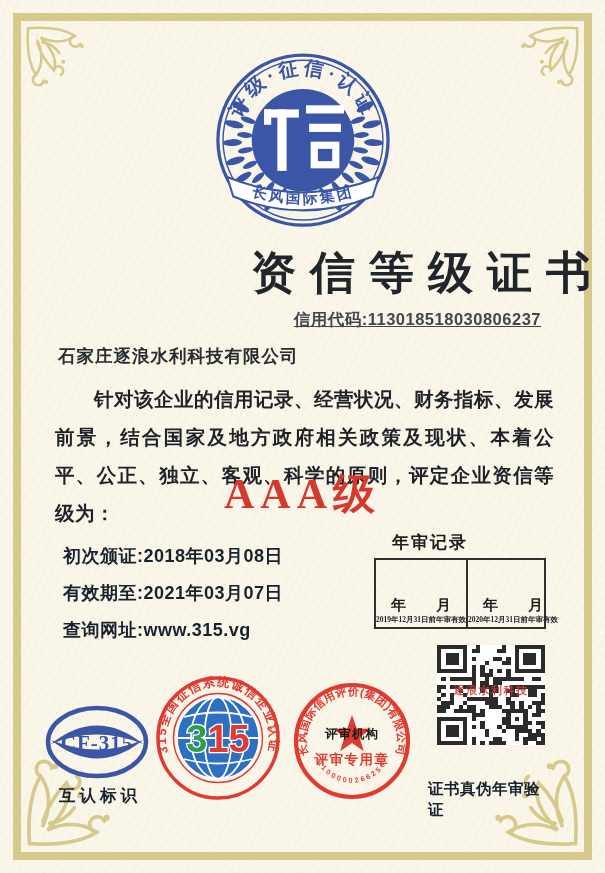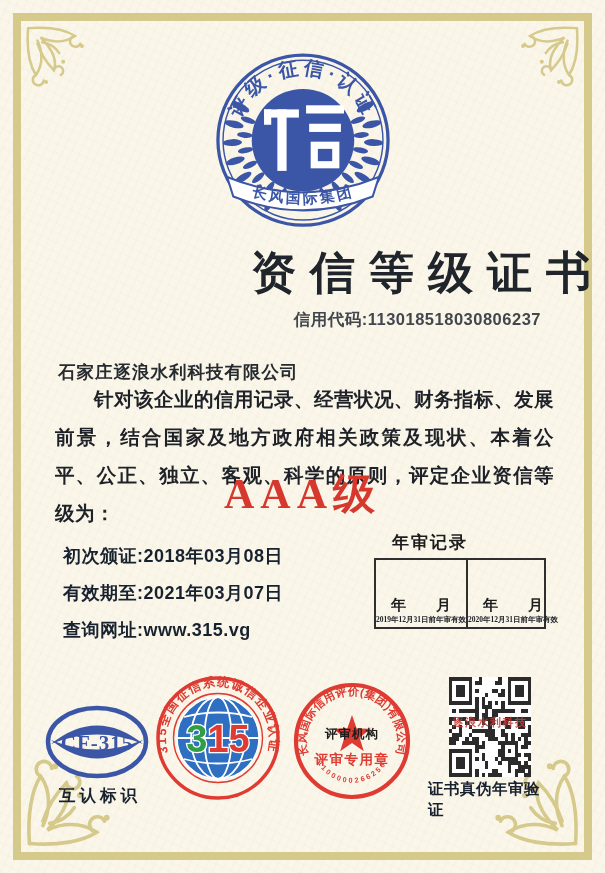--- a/index.html
+++ b/index.html
@@ -31,23 +31,23 @@
   .badge{position:absolute;left:50%;top:52px;transform:translateX(-50%);width:205px;height:182px;}
   .blue-stroke{stroke:var(--badge-blue);fill:none;}
   .blue-fill{fill:var(--badge-blue);}
   .white-fill{fill:#ffffff;}
   .badge-arc-text{fill:var(--badge-blue);font:700 19px "Liberation Sans",sans-serif;letter-spacing:4px;}
   .badge-banner-text{fill:var(--badge-blue);font:700 14.5px "Liberation Sans",sans-serif;letter-spacing:2.5px;}
 
   .title{position:absolute;top:243px;left:0;width:100%;text-align:right;
     font:800 45px "Liberation Sans",sans-serif;color:var(--ink);letter-spacing:14px;text-indent:14px;padding-left:20px;}
   .credit-line{position:absolute;top:309px;right:64px;
-    font:700 16.5px "Liberation Sans",sans-serif;color:#41474d;letter-spacing:.5px;}
+    font:700 16.5px "Liberation Sans",sans-serif;color:#41474d;letter-spacing:.5px;text-decoration:underline;}
   .company{position:absolute;top:344px;left:58px;
-    font:700 17.5px "Liberation Sans",sans-serif;color:#262b30;letter-spacing:1px;margin-top:16px;}
+    font:700 17.5px "Liberation Sans",sans-serif;color:#262b30;letter-spacing:1px;}
   .body-par{position:absolute;top:381px;left:55px;right:51px;
     font:600 19.5px "Liberation Serif","DejaVu Serif",serif;color:#1e2228;
     line-height:38px;text-indent:2em;text-align:justify;letter-spacing:.5px;}
   .rating{position:absolute;top:466px;left:0;width:100%;text-align:center;
     font:700 42px "Liberation Serif","DejaVu Serif",serif;color:var(--rating-red);letter-spacing:6px;}
 
   .fields{position:absolute;top:538px;left:63px;list-style:none;}
   .fields li{font:700 18px "Liberation Sans",sans-serif;color:var(--navy);
     line-height:37px;letter-spacing:.5px;}
 
@@ -72,21 +72,21 @@
   .globe-grid{stroke:#ffffff;fill:none;stroke-width:1.8;}
   .globe-digits{font:800 38px "Liberation Sans",sans-serif;paint-order:stroke;stroke:#ffffff;stroke-width:2.5px;}
   .digit-g{fill:var(--globe-green);} .digit-r{fill:var(--seal-red);}
 
   .review-seal{position:absolute;left:292px;top:680px;width:120px;height:122px;}
   .org-arc-text{fill:var(--seal-red);font:700 11.3px "Liberation Sans",sans-serif;letter-spacing:.4px;}
   .org-name{fill:#1c1c1c;font:700 12.5px "Liberation Sans",sans-serif;letter-spacing:1px;}
   .seal-use{fill:var(--seal-red);font:700 13.5px "Liberation Sans",sans-serif;letter-spacing:1.5px;}
   .serial-text{fill:var(--seal-red);font:700 7.2px "Liberation Sans",sans-serif;letter-spacing:2.4px;}
 
-  .qr{position:absolute;left:437px;top:677px;width:82px;height:100px;background:#fff;margin-left:12px;}
+  .qr{position:absolute;left:437px;top:645px;width:108px;height:100px;background:#fff;}
   .qr svg{display:block;width:100%;height:100%;shape-rendering:crispEdges;}
   .qr-overlay{position:absolute;left:0;right:0;top:38px;text-align:center;
     font:700 11px "Liberation Sans",sans-serif;color:#c43a35;letter-spacing:1.5px;opacity:.88;}
   .qr-caption{position:absolute;left:428px;top:779px;width:122px;text-align:left;
     font:700 15.5px "Liberation Sans",sans-serif;color:var(--navy);letter-spacing:.5px;}
 </style>
 </head>
 <body>
 
 <div class="page">

